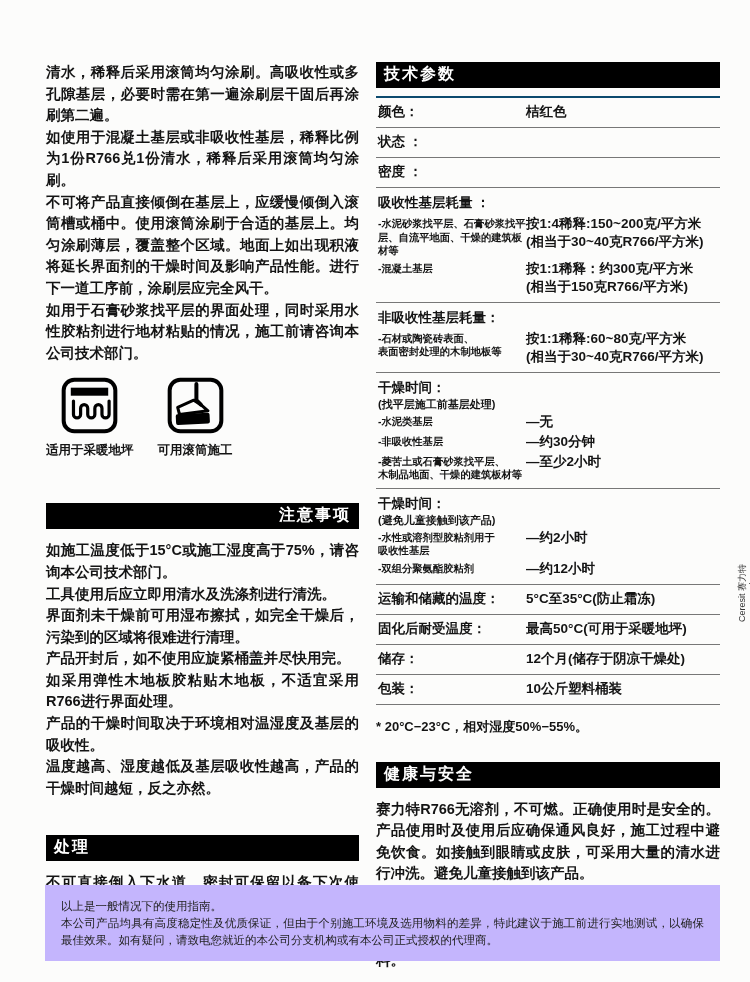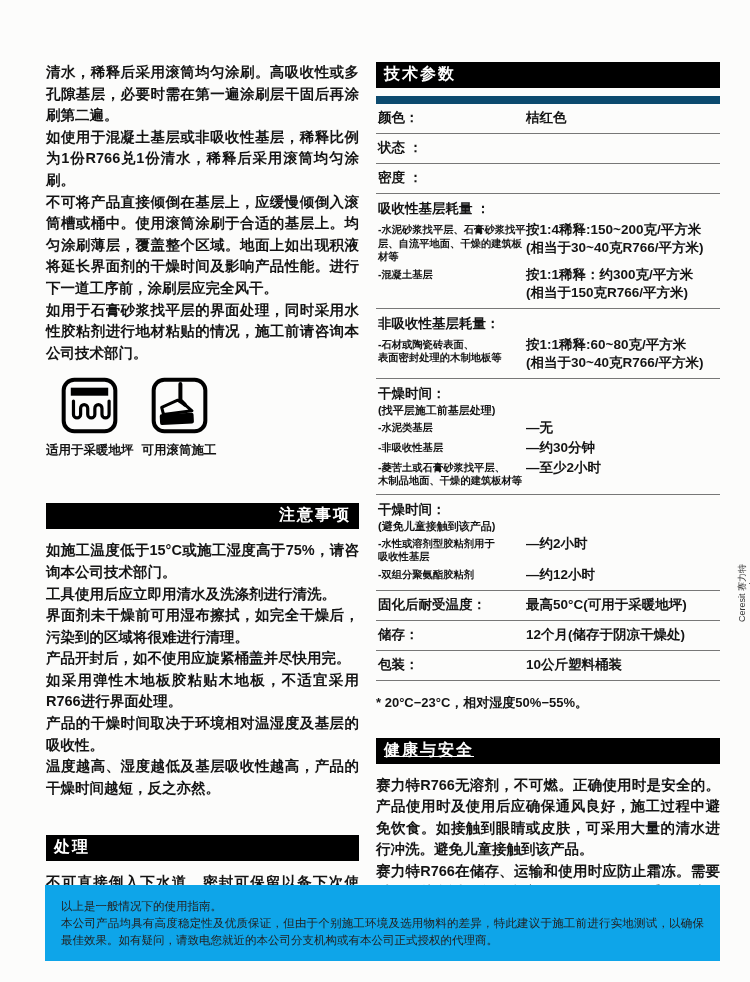--- a/index.html
+++ b/index.html
@@ -11,44 +11,44 @@
   .col-left{position:absolute;left:46px;top:62px;width:313px;}
   .col-right{position:absolute;left:376px;top:62px;width:344px;}
   .bar{
     background:#000;color:#fff;font-weight:bold;font-size:16px;
     letter-spacing:2px;padding:3px 8px 5px 8px;line-height:18px;
   }
   .body-text p{
     margin:0;font-size:14.5px;line-height:21.6px;font-weight:700;
     text-align:justify;
   }
-  .pictos{display:flex;gap:8px;margin-top:13px;align-items:center;}
+  .pictos{display:flex;gap:24px;margin-top:13px;align-items:center;}
   .picto{display:flex;flex-direction:column;align-items:center;width:auto;}
   .picto svg{display:block;}
   .picto-label{font-size:12.5px;font-weight:700;margin-top:8px;white-space:nowrap;}
   .notes-bar{margin-top:44px;text-align:right;}
   .notes-text{margin-top:11px;}
   .disposal-bar{margin-top:36px;}
   .disposal-text{margin-top:11px;}
 
-  .tech-table{border-top:8px solid #0c4a6e;margin-top:8px;font-weight:700;}
+  .tech-table{border-top:2px solid #0c4a6e;margin-top:8px;font-weight:700;}
   .t-row{display:flex;border-bottom:1px solid #777;padding:5px 0 6px 2px;}
   .t-label{width:148px;font-size:13.5px;line-height:18px;flex:none;white-space:pre-line;}
   .t-value{flex:1;font-size:13.5px;line-height:18px;white-space:pre-line;}
   .t-group{border-bottom:1px solid #777;padding:4px 0 6px 2px;}
   .t-group-heading{font-size:13.5px;line-height:18px;padding:2px 0 1px 0;}
   .t-group-subtitle{font-size:11px;line-height:13px;}
   .t-item{display:flex;margin-top:2px;}
   .t-item .t-label{font-size:10.3px;line-height:13.5px;padding-top:2px;}
   .footnote{margin-top:13px;font-size:13px;font-weight:700;}
-  .health-bar{margin-top:26px;text-decoration:underline;}
+  .health-bar{margin-top:26px;}
   .health-text{margin-top:11px;}
 
   .footer{
-    position:absolute;left:45px;top:885px;width:643px;background:#0ea5e9;
+    position:absolute;left:45px;top:885px;width:643px;background:#c4b5fd;
     padding:13px 16px 12px 16px;
   }
   .footer p{margin:0;font-size:11.5px;line-height:17px;font-weight:400;color:#222;text-align:justify;}
 
   .side-note{
     position:absolute;top:563px;right:13px;transform:rotate(-90deg);
     transform-origin:right top;font-size:9px;line-height:11px;color:#333;
     white-space:nowrap;font-weight:400;
   }
 </style>
@@ -171,20 +171,24 @@
 吸收性基层</div>
           <div class="t-value">—约2小时</div>
         </div>
         <div class="t-item">
           <div class="t-label">-双组分聚氨酯胶粘剂</div>
           <div class="t-value">—约12小时</div>
         </div>
       </div>
 
       <div class="t-row">
+        <div class="t-label">运输和储藏的温度：</div>
+        <div class="t-value">5°C至35°C(防止霜冻)</div>
+      </div>
+      <div class="t-row">
         <div class="t-label">固化后耐受温度：</div>
         <div class="t-value">最高50°C(可用于采暖地坪)</div>
       </div>
       <div class="t-row">
         <div class="t-label">储存：</div>
         <div class="t-value">12个月(储存于阴凉干燥处)</div>
       </div>
       <div class="t-row">
         <div class="t-label">包装：</div>
         <div class="t-value">10公斤塑料桶装</div>

